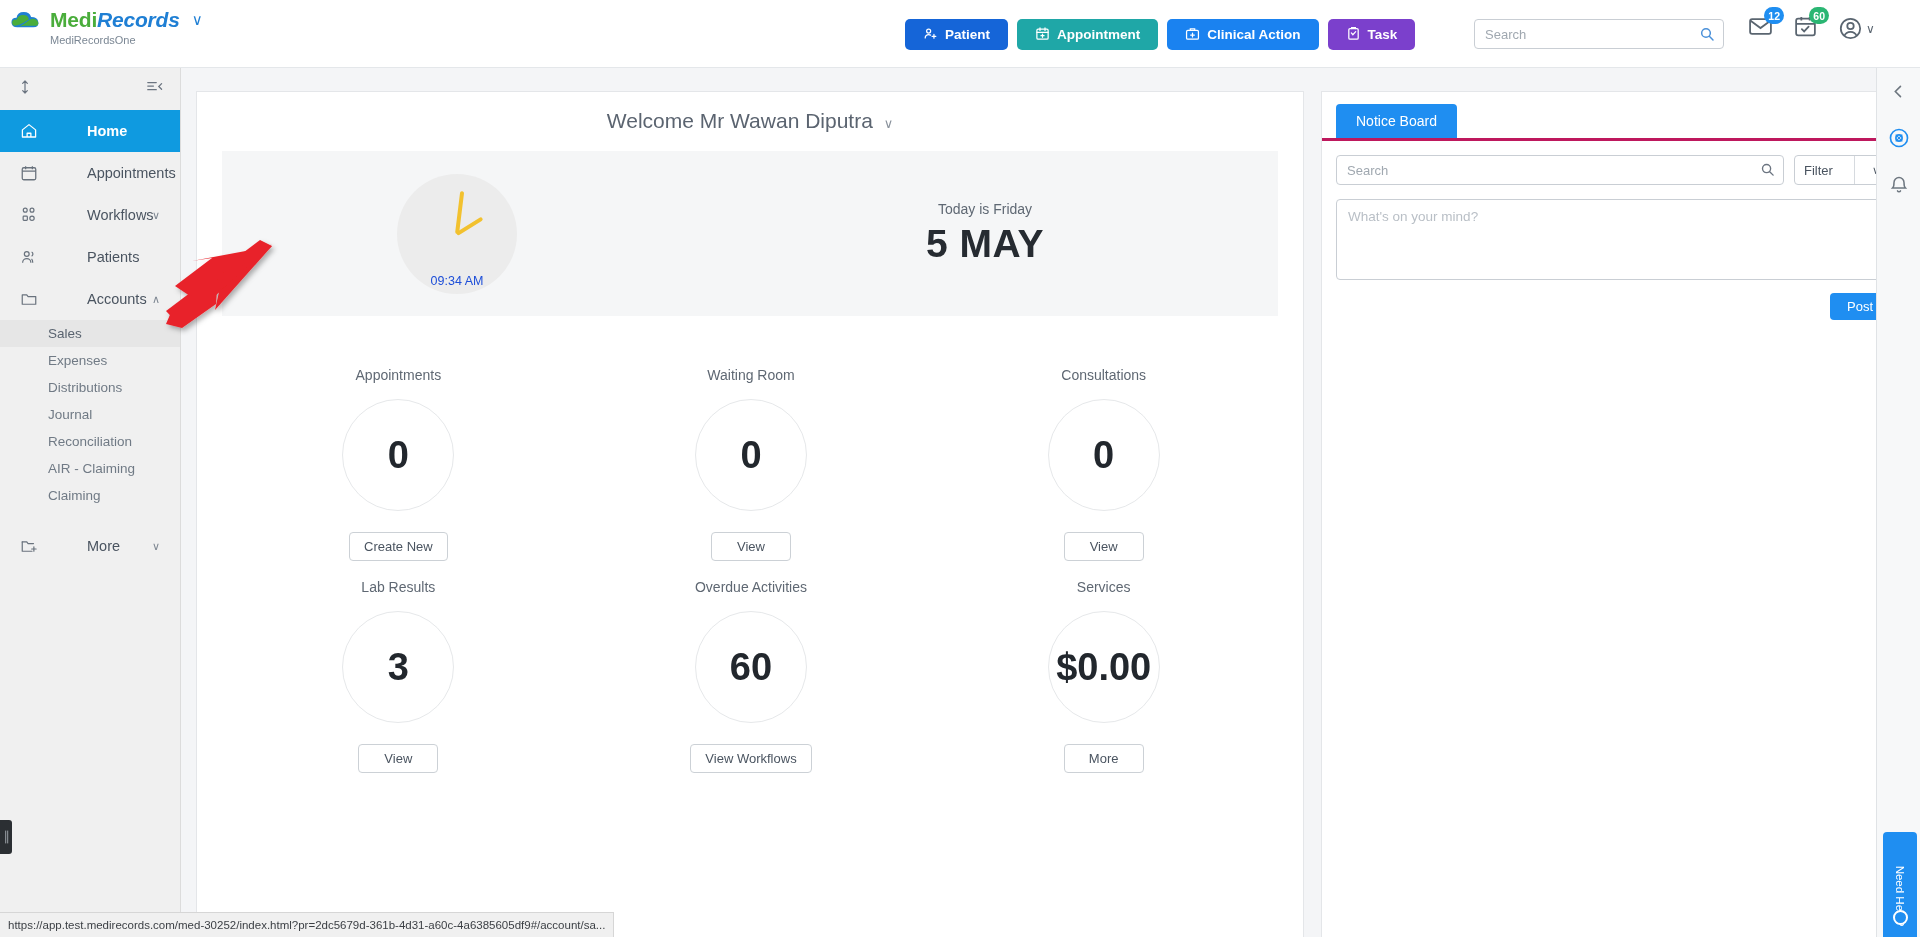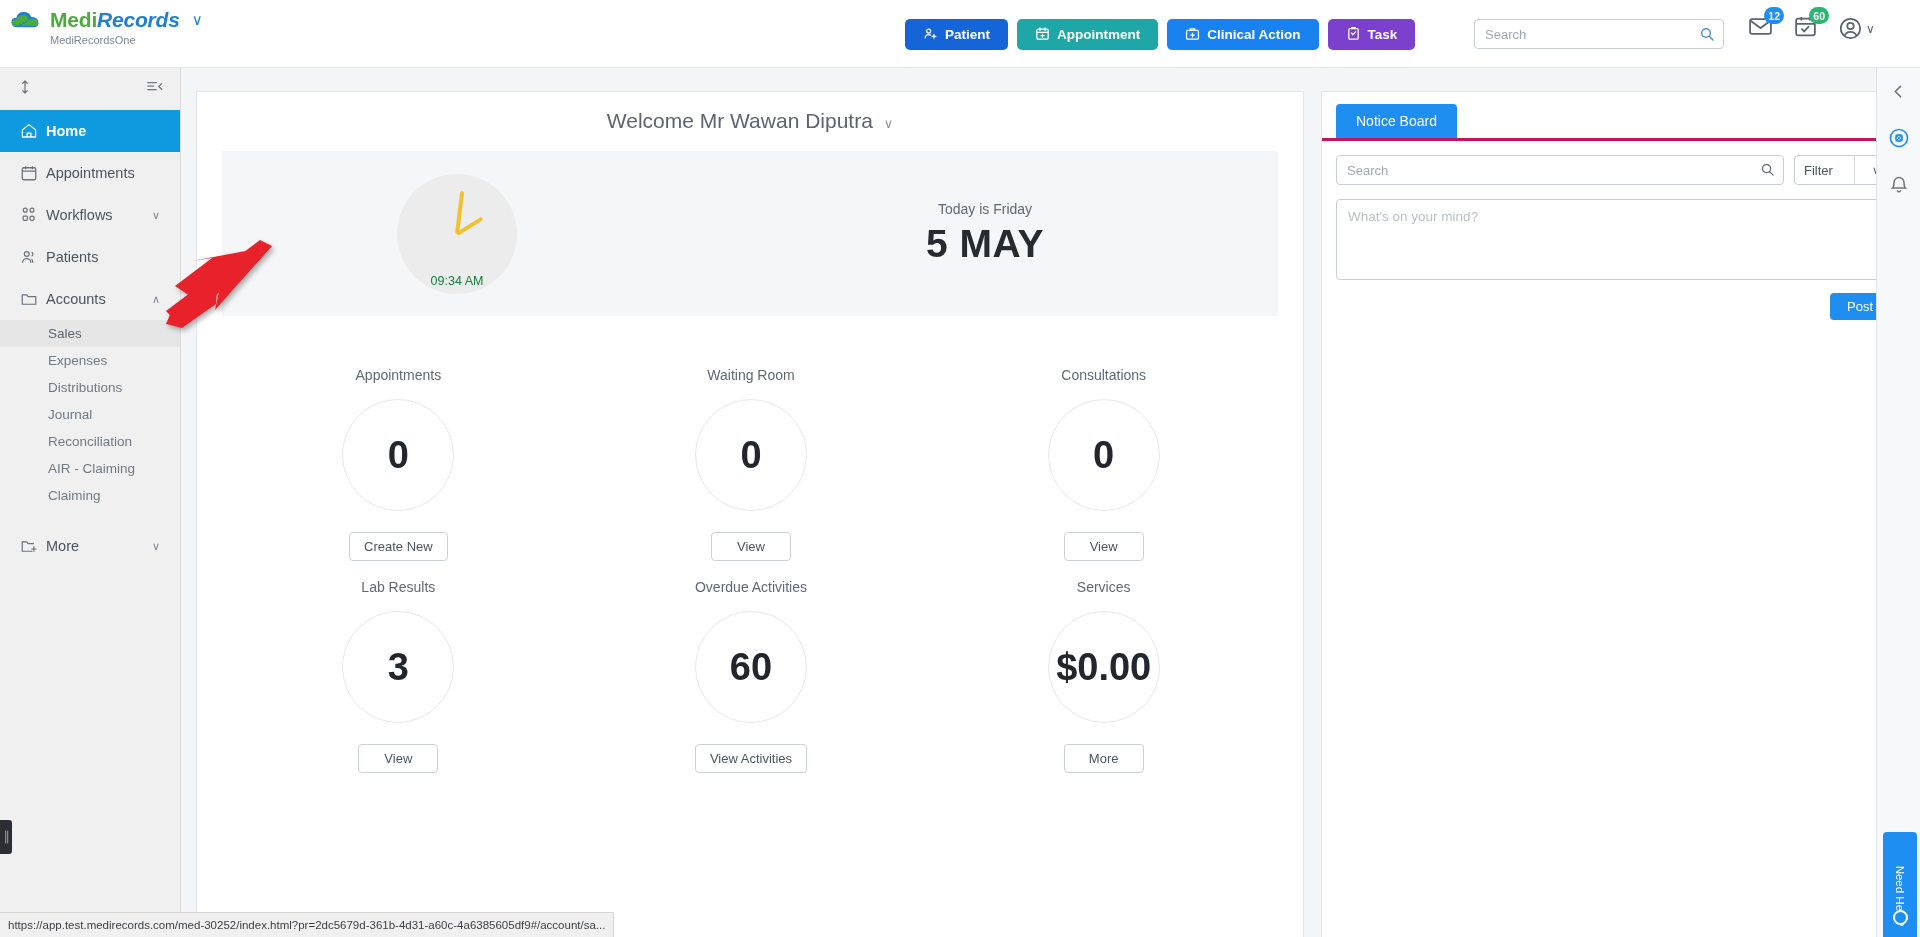--- a/index.html
+++ b/index.html
@@ -63,21 +63,21 @@
   .sidebar {
     position: absolute; left: 0; top: 68px; width: 181px; height: 869px;
     background: #f0f0f0; border-right: 1px solid #dcdcdc;
   }
   .sb-tools {
     height: 42px; display: flex; align-items: center;
     justify-content: space-between; padding: 0 17px; color: #6b7480;
   }
   .sb-item {
     display: flex; align-items: center; height: 42px; padding-left: 20px;
-    color: #4a5460; font-size: 14.5px; cursor: pointer; position: relative;
+    color: #4a5460; font-size: 14.5px; cursor: pointer; position: relative; gap: 41px;
   }
   .sb-item .ico { width: 26px; display: flex; align-items: center; color: #69727d; }
   .sb-item.active { background: #0f9ae0; color: #ffffff; font-weight: bold; }
   .sb-item.active .ico { color: #ffffff; }
   .sb-item .chev { position: absolute; right: 20px; color: #7d8691; font-size: 11px; }
   .sb-sub {
     display: flex; align-items: center; height: 27px; padding-left: 48px;
     color: #707a85; font-size: 13.5px; cursor: pointer;
   }
   .sb-sub.selected { background: #e6e6e6; color: #5a6470; }
@@ -106,21 +106,21 @@
 
   .hero {
     margin: 18px 25px 0 25px; height: 165px; background: #f5f6f7;
     display: flex; align-items: center;
   }
   .clockbox { width: 470px; display: flex; justify-content: center; }
   .clock {
     width: 120px; height: 120px; border-radius: 50%; background: #ececec;
     position: relative; display: flex; align-items: flex-end; justify-content: center;
   }
-  .clock .ctime { font-size: 12.5px; color: #15803d; margin-bottom: 6px; position: relative; z-index: 2; margin-top: 28px;}
+  .clock .ctime { font-size: 12.5px; color: #1d4ed8; margin-bottom: 6px; position: relative; z-index: 2; margin-top: 28px;}
   .clock .hand {
     position: absolute; background: #f2c12e; border-radius: 2px; transform-origin: bottom center;
   }
   .hand-h { width: 3.5px; height: 30px; left: 58px; top: 30px; transform: rotate(58deg); }
   .hand-m { width: 3.5px; height: 43px; left: 58px; top: 17px; transform: rotate(7deg); }
 
   .datebox { flex: 1; text-align: center; }
   .datebox .dtoday { font-size: 14px; color: #5f6873; margin-bottom: 5px; }
   .datebox .dbig { font-size: 39px; font-weight: bold; color: #262b31; letter-spacing: 0.5px; }
 
@@ -487,21 +487,21 @@
 
       <div class="tile-row second">
         <div class="tile">
           <div class="tlabel">Lab Results</div>
           <div class="tcircle">3</div>
           <button class="tbtn">View</button>
         </div>
         <div class="tile">
           <div class="tlabel">Overdue Activities</div>
           <div class="tcircle">60</div>
-          <button class="tbtn">View Activities</button>
+          <button class="tbtn">View Workflows</button>
         </div>
         <div class="tile">
           <div class="tlabel">Services</div>
           <div class="tcircle">$0.00</div>
           <button class="tbtn">More</button>
         </div>
       </div>
     </div>
   </div>
 

